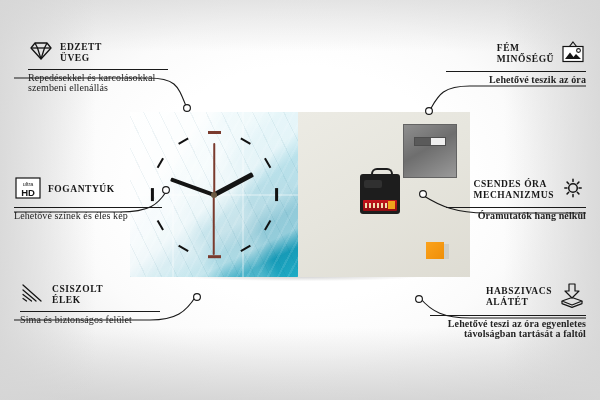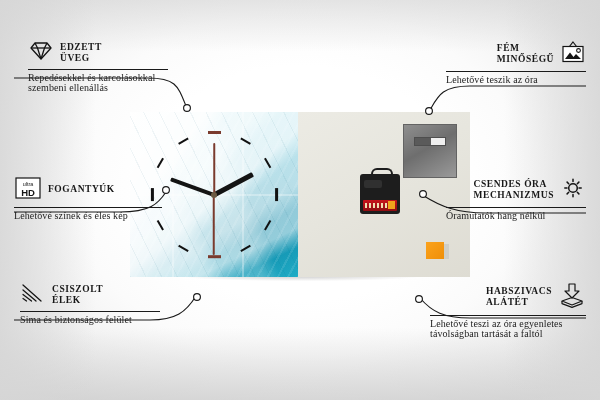--- a/index.html
+++ b/index.html
@@ -85,21 +85,21 @@
 
   
   .callout{position:absolute;}
   .co-title{font-size:9.5px;letter-spacing:.55px;color:#181818;font-weight:700;line-height:11.5px;}
   .co-rule{height:1px;background:#1a1a1a;margin:3px 0 3px;}
   .co-desc{font-size:10px;color:#232323;line-height:9.6px;letter-spacing:.1px;}
   .co-head{display:flex;align-items:center;gap:6px;}
   .co-left .co-head{justify-content:flex-start;}
   .co-right .co-head{justify-content:flex-end;}
   .co-right .co-title{text-align:left;}
-  .co-right .co-desc{text-align:left;}
+  .co-right .co-desc{text-align:right;font-weight:bold;}
   .icon{flex:0 0 auto;display:block;}
 
   svg.lines{position:absolute;left:0;top:0;width:600px;height:400px;pointer-events:none;}
 </style>
 </head>
 <body>
 
 <div id="stage">
   <div class="bg-vignette"></div>
   <div class="bg-corner"></div>

